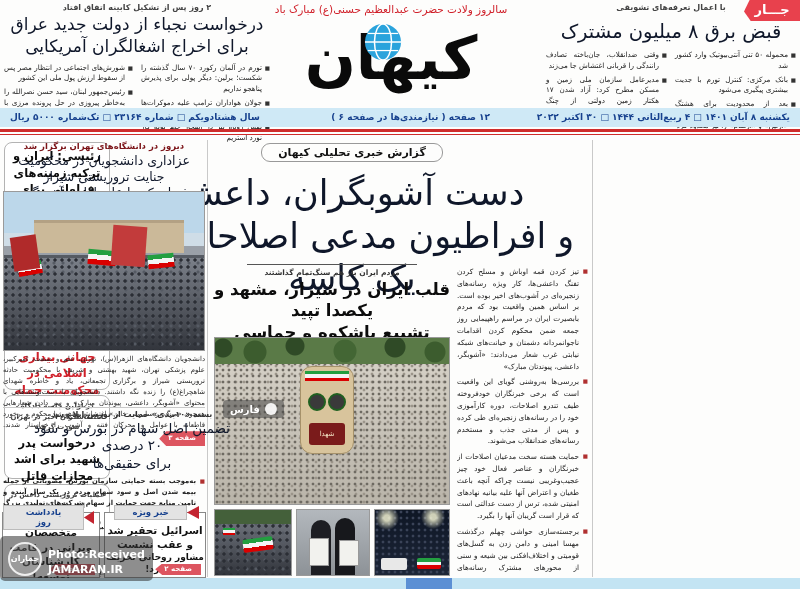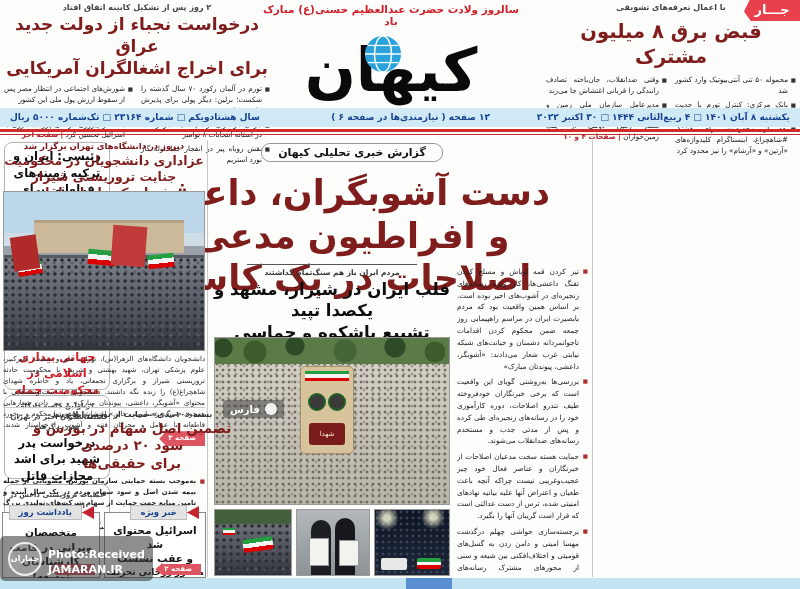--- a/index.html
+++ b/index.html
@@ -1,40 +1,40 @@
 <!DOCTYPE html>
 <html lang="fa" dir="rtl"><head>
 <meta charset="utf-8">
 <style>
   html,body{margin:0;padding:0;background:#e9e9e9;}
   .page{position:relative;width:800px;height:589px;margin:0 auto;background:#fdfdfc;
         font-family:"DejaVu Sans",sans-serif;direction:rtl;overflow:hidden;color:#111;}
   .abs{position:absolute;}
   
   .kicker{font-size:8.5px;font-weight:bold;color:#7c1418;text-align:center;}
-  .hl{font-weight:bold;color:#7f1d1d;text-align:center;line-height:1.28;}
+  .hl{font-weight:normal;color:#0f172a;text-align:center;line-height:1.28;}
   .blt{position:relative;font-size:7.2px;line-height:1.5;text-align:justify;color:#222;
        padding-right:8px;margin-bottom:3px;}
   .blt::before{content:"■";position:absolute;right:0;top:1px;font-size:5.5px;color:#333;}
   .pageref{color:#b52430;font-weight:bold;white-space:nowrap;}
   .infobar{background:#cfe9f6;color:#17418e;font-weight:bold;font-size:9px;}
   .redrule{background:#cf2b2b;}
   .corner-tag{background:#e8414d;color:#fff;font-weight:bold;font-size:13px;text-align:center;
       line-height:20px;clip-path:polygon(0 55%,10% 0,100% 0,100% 100%,12% 100%);}
-  .greeting{color:#d0202a;font-weight:bold;font-size:10.5px;text-align:center;}
+  .greeting{color:#d0202a;font-weight:normal;font-size:10.5px;text-align:center;}
   .logo-text{font-weight:bold;font-size:60px;line-height:86px;text-align:center;color:#0a0a0a;
       letter-spacing:-2px;}
   
   .ptag{display:inline-block;background:#dd5560;color:#fff;font-size:7px;font-weight:bold;
       padding:1.5px 9px 2px;clip-path:polygon(0 50%,7px 0,100% 0,100% 100%,7px 100%);}
   .label-pill{display:inline-flex;align-items:center;gap:0;}
   .label-pill .tri{width:12px;height:13px;background:#c32430;
       clip-path:polygon(100% 0,100% 100%,0 50%);}
   .label-pill .txt{background:#e3e3e3;border:1px solid #bbb;color:#17418e;font-weight:bold;
-      font-size:8.5px;padding:1px 9px 2px;}
+      font-size:8.5px;padding:1px 17px 2px;}
   
   .sbox{position:absolute;right:690px;width:106px;border:1px solid #b3b3b3;border-radius:8px;
       background:#fff;text-align:center;padding:5px 4px 4px;box-sizing:border-box;}
   .sbox .k{font-size:7px;font-weight:bold;color:#444;line-height:1.5;margin-bottom:2px;}
   .sbox .t{font-size:11.5px;font-weight:bold;line-height:1.45;color:#0c0c0c;}
   .sbox .t.red{color:#d0202a;}
   
   .copy p{position:relative;font-size:7.3px;line-height:1.62;text-align:justify;color:#1c1c1c;
       margin:0 0 4px;padding-right:9px;}
   .copy p::before{content:"■";position:absolute;right:0;top:1px;font-size:5.5px;color:#b03030;}
@@ -188,21 +188,21 @@
   </div>
 
   <div class="photo crowd-light" style="right:350px;top:337px;width:236px;height:168px;">
     <div class="abs" style="top:0;left:0;right:0;height:26px;background:
         radial-gradient(circle at 8px 10px,#2f4a26 9px,transparent 10px),
         radial-gradient(circle at 40px 14px,#3c5c2e 11px,transparent 12px),
         radial-gradient(circle at 80px 8px,#2f4a26 9px,transparent 10px),
         radial-gradient(circle at 130px 13px,#436634 11px,transparent 12px),
         radial-gradient(circle at 180px 9px,#2f4a26 10px,transparent 11px),
         radial-gradient(circle at 220px 14px,#3c5c2e 10px,transparent 11px),#5a7a47;"></div>
-    <div class="abs" style="right:95px;top:28px;width:52px;height:86px;background:#d8c49c;border-radius:5px;border:1px solid #a5916a;">
+    <div class="abs" style="right:95px;top:28px;width:52px;height:86px;background:#d8c49c;border-radius:12px;border:1px solid #a5916a;">
       <div class="abs" style="right:7px;top:26px;width:14px;height:14px;border-radius:50%;background:#3a3a3a;border:2px solid #206020;"></div>
       <div class="abs" style="left:7px;top:26px;width:14px;height:14px;border-radius:50%;background:#3a3a3a;border:2px solid #206020;"></div>
       <div class="abs flag-ir" style="right:4px;top:4px;width:44px;height:10px;"></div>
       <div class="abs" style="right:8px;bottom:8px;width:36px;height:22px;background:#7a1b1b;border-radius:3px;color:#f6e9c9;font-size:7px;text-align:center;line-height:22px;">شهدا</div>
     </div>
     <div class="fars-wm" style="left:8px;top:62px;">
       <span class="dot"></span>
       <span>فارس</span>
     </div>
   </div>
@@ -262,21 +262,21 @@
     <p style="font-size:6.8px;margin-bottom:2px;">بیمه سهام حاضر در پرتفولیوی اشخاص حقیقی تا سقف ۱۰۰ میلیون تومان برای هر نفر از طریق انتشار اوراق تبعی و خرید توسط سرمایه‌گذاران صورت می‌گیرد.</p>
 
   </div>
 
   <div class="abs" style="left:104px;top:512px;width:100px;height:64px;border:1px solid #888;background:#fff;text-align:center;">
     <div class="label-pill" style="position:absolute;top:-8px;right:6px;">
       <span class="tri"></span>
       <span class="txt">خبر ویژه</span>
     </div>
     <div style="font-size:10.5px;font-weight:bold;margin-top:10px;line-height:1.35;">
-      <div>اسرائیل محتوای شد</div>
+      <div>اسرائیل تحقیر شد</div>
       <div>و عقب نشست</div>
       <div style="font-size:9px;">مشاور روحانی تحریف کرد!</div>
     </div>
     <div style="position:absolute;bottom:2px;right:4px;"><span class="ptag">صفحه ۲</span></div>
   </div>
 
   <div class="abs" style="left:2px;top:512px;width:96px;height:64px;border:1px solid #888;background:#fff;text-align:center;">
     <div class="label-pill" style="position:absolute;top:-8px;right:5px;">
       <span class="tri"></span>
       <span class="txt">یادداشت روز</span>

